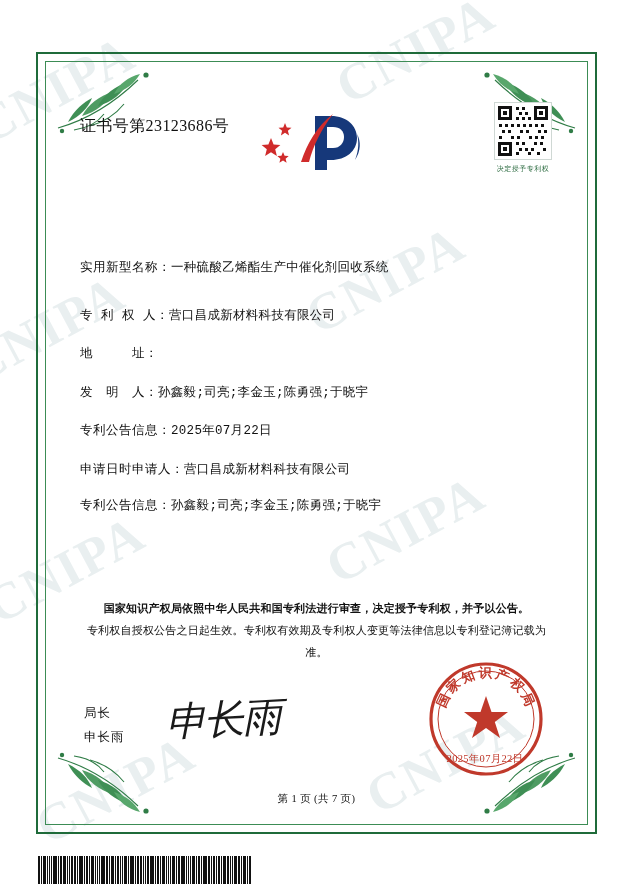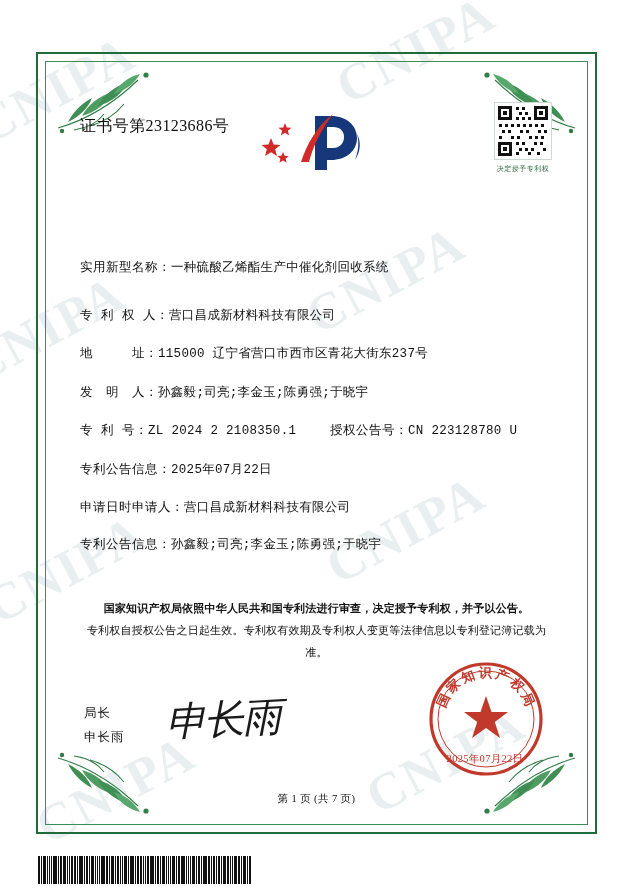--- a/index.html
+++ b/index.html
@@ -429,38 +429,27 @@
         <span class="value">一种硫酸乙烯酯生产中催化剂回收系统</span>
       </div>
 
       <div class="row">
         <span class="label">专 利 权 人：</span>
         <span class="value">营口昌成新材料科技有限公司</span>
       </div>
 
       <div class="row">
         <span class="label">地　　　址：</span>
-        <span class="value">115000 辽宁省营口市西市区青花大街东237号</span>
       </div>
 
       <div class="row">
         <span class="label">发　明　人：</span>
         <span class="value">孙鑫毅;司亮;李金玉;陈勇强;于晓宇</span>
       </div>
 
-      <div class="row two-col">
-        <span class="col col-left">
-          <span class="label">专 利 号：</span>
-          <span class="value">ZL 2024 2 2108350.1</span>
-        </span>
-        <span class="col col-right">
-          <span class="label">授权公告号：</span>
-          <span class="value">CN 223128780 U</span>
-        </span>
-      </div>
 
       <div class="row two-col">
         <span class="col col-right">
           <span class="label">专利公告信息：</span>
           <span class="value">2025年07月22日</span>
         </span>
       </div>
 
       <div class="row tight">
         <span class="label">申请日时申请人：</span>

